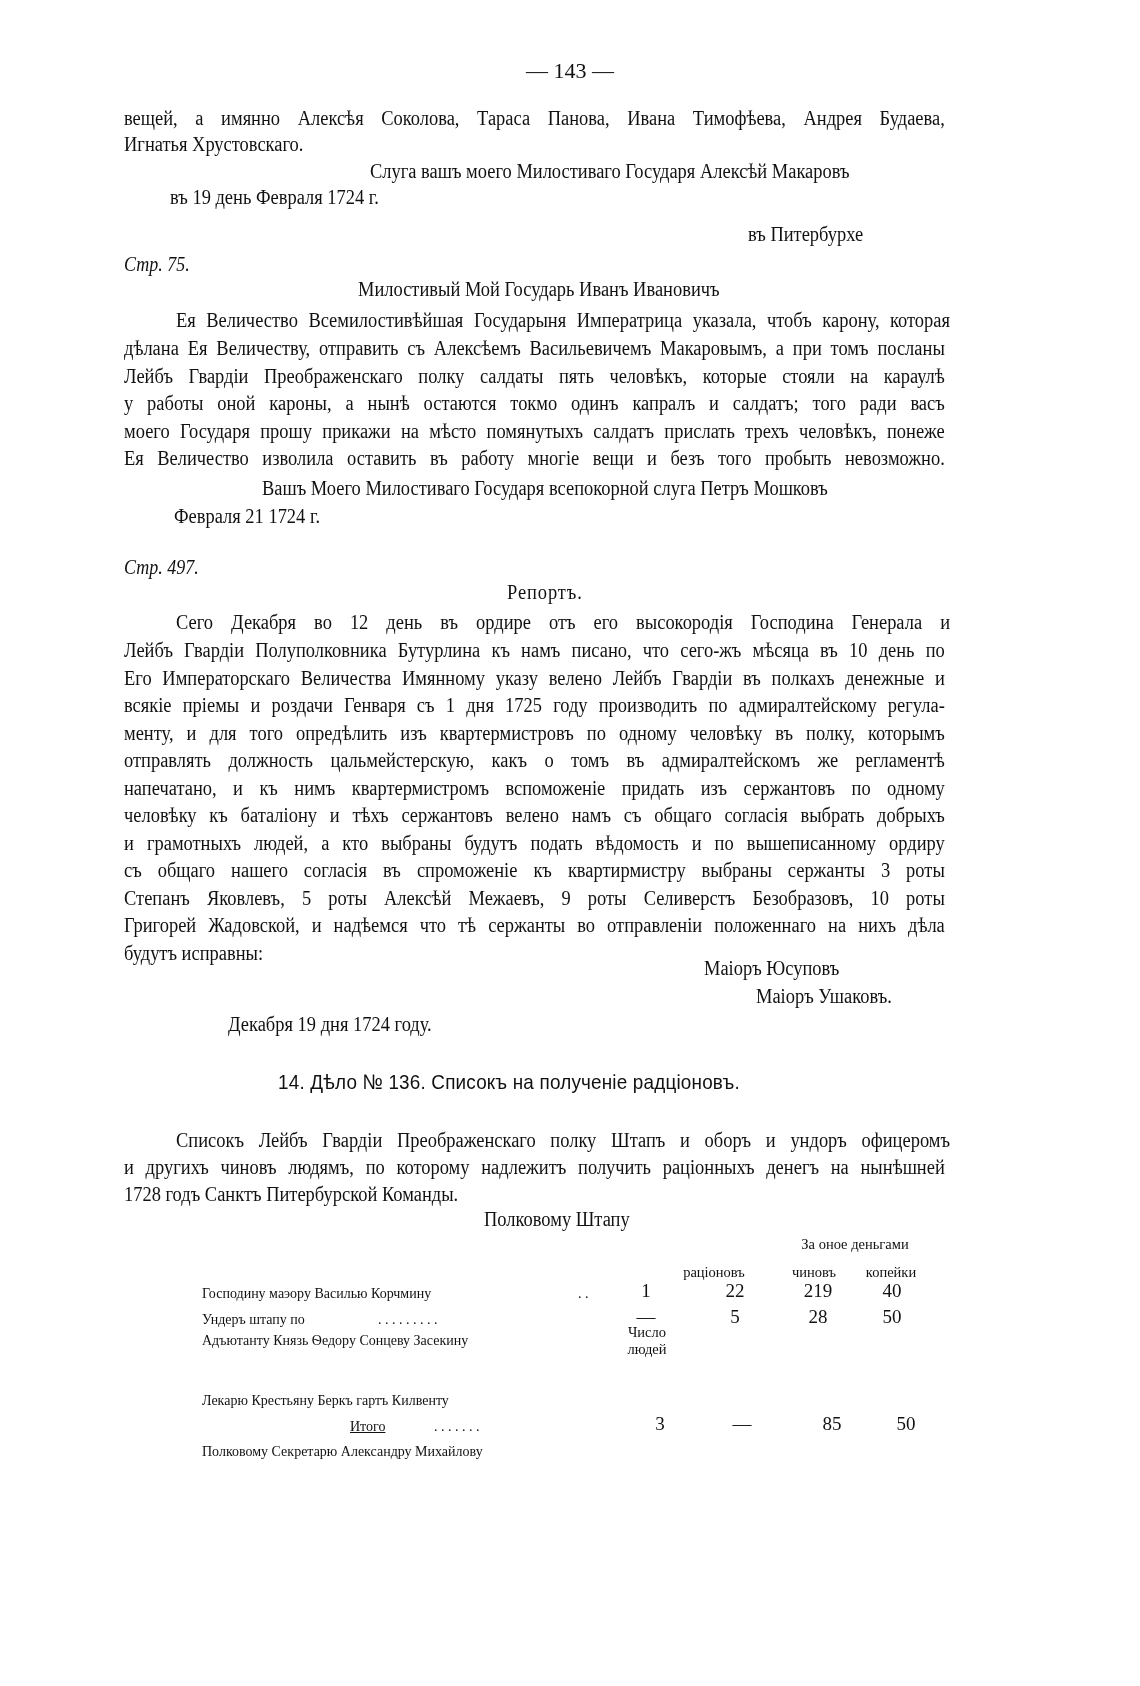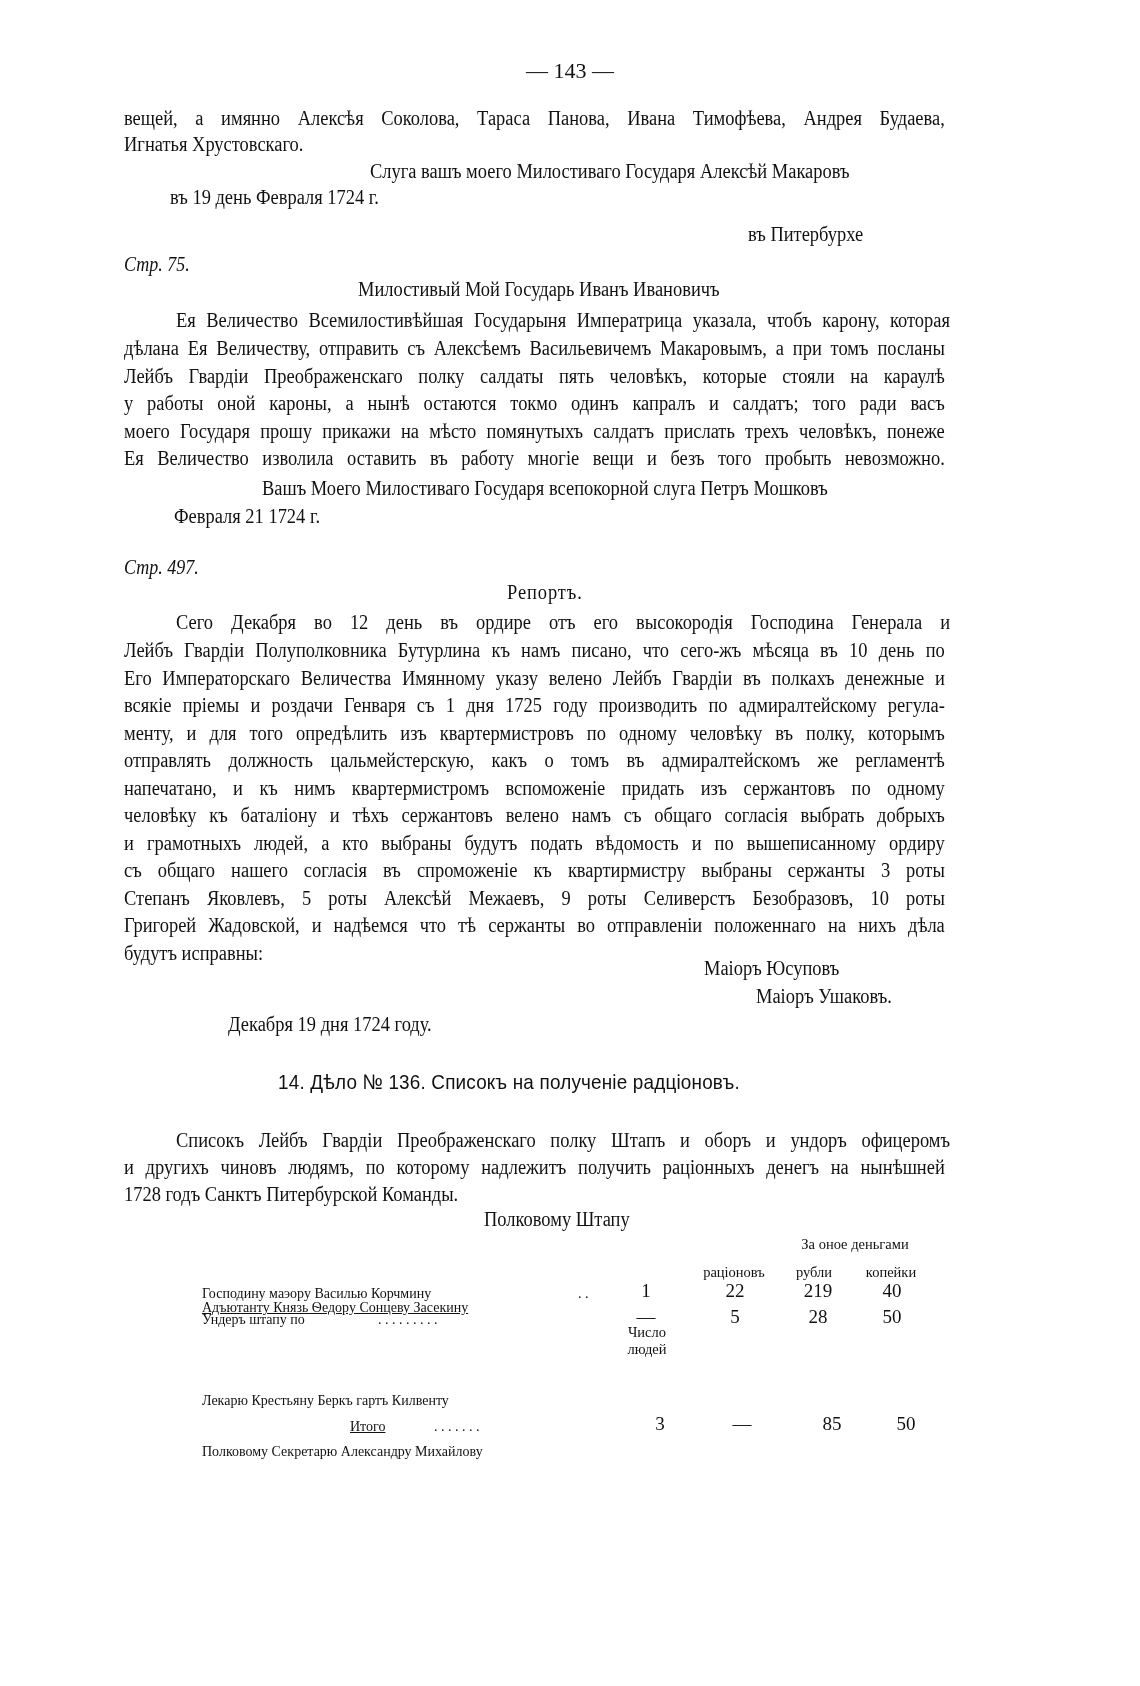--- a/index.html
+++ b/index.html
@@ -73,43 +73,43 @@
 
 <div class="plain section-heading" style="top:1068px; left:278px;">14. Дѣло № 136. Списокъ на полученіе радціоновъ.</div>
 <div class="line" style="top:1126px; left:176px; width:860px;">Списокъ Лейбъ Гвардіи Преображенскаго полку Штапъ и оборъ и ундоръ офицеромъ</div>
 <div class="line" style="top:1153px;">и другихъ чиновъ людямъ, по которому надлежитъ получить раціонныхъ денегъ на нынѣшней</div>
 <div class="line last" style="top:1180px;">1728 годъ Санктъ Питербурской Команды.</div>
 <div class="plain" style="top:1205px; left:484px;">Полковому Штапу</div>
 
 <div>
   <div class="abs th" style="top:1236px; left:770px; width:170px;">За оное деньгами</div>
   <div class="abs th" style="top:1324px; left:618px; width:58px; white-space:normal;">Число людей</div>
-  <div class="abs th" style="top:1264px; left:692px; width:84px;text-align:center;">раціоновъ</div>
-  <div class="abs th" style="top:1264px; left:784px; width:60px;">рубли</div>
+  <div class="abs th" style="top:1264px; left:672px; width:84px;text-align:center;">раціоновъ</div>
+  <div class="abs th" style="top:1264px; left:784px; width:60px;">чиновъ</div>
   <div class="abs th" style="top:1264px; left:856px; width:70px;">копейки</div>
 
   <div>
     <div class="abs tbl" style="top:1280px; left:202px;">Господину маэору Василью Корчмину</div>
     <div class="abs tbl" style="top:1280px; left:578px;">. .</div>
     <div class="abs num" style="top:1280px; left:616px;">1</div>
     <div class="abs num" style="top:1280px; left:705px;text-align:center;">22</div>
     <div class="abs num" style="top:1280px; left:788px;">219</div>
     <div class="abs num" style="top:1280px; left:862px;">40</div>
   </div>
 
   <div>
     <div class="abs tbl" style="top:1306px; left:202px;">Ундеръ штапу по</div>
     <div class="abs tbl" style="top:1306px; left:378px;">. . . . . . . . .</div>
     <div class="abs num" style="top:1306px; left:616px;">—</div>
     <div class="abs num" style="top:1306px; left:705px;">5</div>
     <div class="abs num" style="top:1306px; left:788px;">28</div>
     <div class="abs num" style="top:1306px; left:862px;">50</div>
   </div>
 
-  <div class="abs tbl" style="top:1294px; left:202px;text-decoration:underline;">Адъютанту Князь Ѳедору Сонцеву Засекину</div>
+  <div class="abs tbl" style="top:1327px; left:202px;">Адъютанту Князь Ѳедору Сонцеву Засекину</div>
   <div class="abs tbl" style="top:1438px; left:202px;font-family:Liberation Serif, serif;">Полковому Секретарю Александру Михайлову</div>
   <div class="abs tbl" style="top:1387px; left:202px;">Лекарю Крестьяну Беркъ гартъ Килвенту</div>
 
   <div>
     <div class="abs tbl" style="top:1413px; left:350px;text-decoration:underline;">Итого</div>
     <div class="abs tbl" style="top:1413px; left:434px;">. . . . . . .</div>
     <div class="abs num" style="top:1413px; left:630px;">3</div>
     <div class="abs num" style="top:1413px; left:712px;">—</div>
     <div class="abs num" style="top:1413px; left:802px;">85</div>
     <div class="abs num" style="top:1413px; left:876px;">50</div>

